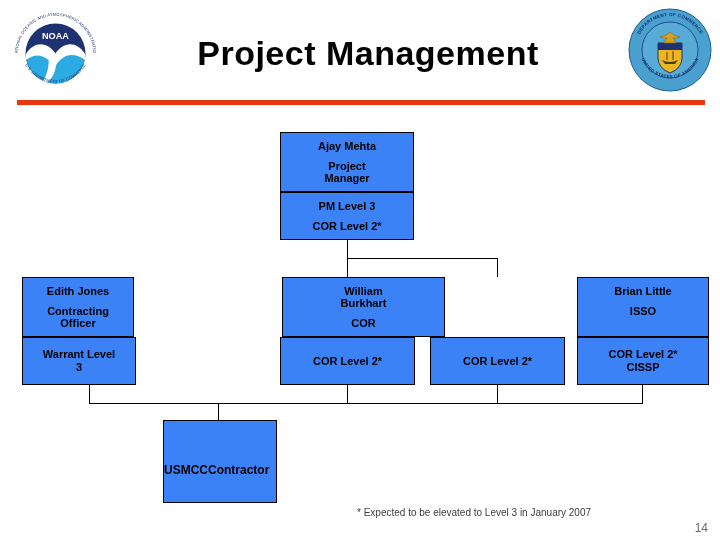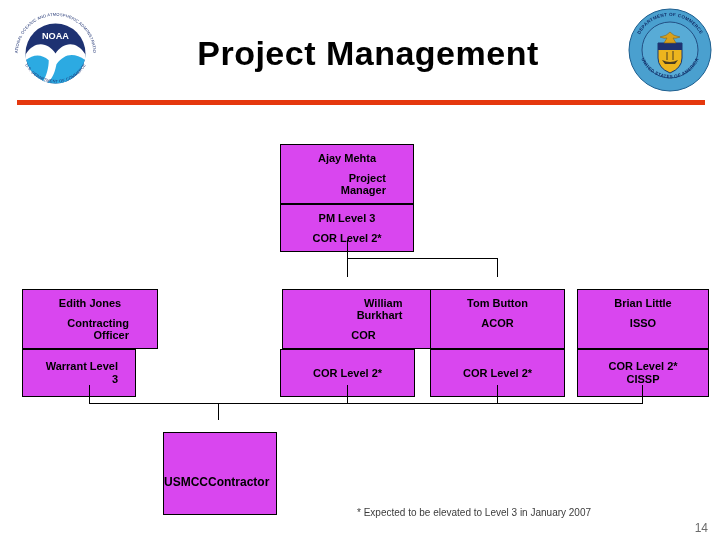--- a/index.html
+++ b/index.html
@@ -11,23 +11,23 @@
     position:absolute; left:0; top:34px; width:720px; padding-left:16px;
     box-sizing:border-box; text-align:center;
     font-size:34px; font-weight:bold; color:#000; letter-spacing:0.5px;
   }
   .rule {
     position:absolute; left:17px; top:100px; width:688px; height:5px;
     background:#e5380e;
   }
   .logo { position:absolute; }
   .box {
-    position:absolute; border:1px solid #000; background:#d946ef;
-    box-sizing:border-box; text-align:right; font-weight:bold;
-    font-size:11px; color:#000;margin-top:12px;
+    position:absolute; border:1px solid #000; background:#3b82f6;
+    box-sizing:border-box; text-align:center; font-weight:bold;
+    font-size:11px; color:#000;
   }
   .sect-top, .sect-mid {
     display:flex; flex-direction:column; align-items:center;
     padding-top:7px; row-gap:8px; line-height:12px;
   }
   .sect-bot {
     display:flex; flex-direction:column; justify-content:center;
     align-items:center; line-height:13px;
   }
   .nowrap { white-space:nowrap; }
@@ -112,40 +112,36 @@
   <div class="box sect-mid" style="left:280px; top:192px; width:134px; height:48px;">
     <div class="nowrap">PM Level 3</div>
     <div class="nowrap">COR Level 2*</div>
   </div>
 
   <div class="line" style="left:347px; top:240px; width:1px; height:18px;"></div>
   <div class="line" style="left:347px; top:258px; width:151px; height:1px;"></div>
   <div class="line" style="left:347px; top:259px; width:1px; height:18px;"></div>
   <div class="line" style="left:497px; top:259px; width:1px; height:18px;"></div>
 
-  <div class="box sect-top" style="left:22px; top:277px; width:136px; height:60px;">
+  <div class="box sect-top" style="left:22px; top:277px; width:112px; height:60px;">
     <div class="nowrap">Edith Jones</div>
     <div class="wrap">Contracting Officer</div>
   </div>
   <div class="box sect-bot" style="left:22px; top:337px; width:114px; height:48px;">
     <div class="wrap">Warrant Level 3</div>
   </div>
 
   <div class="box sect-top" style="left:282px; top:277px; width:163px; height:60px;">
     <div class="wrap">William Burkhart</div>
     <div class="nowrap">COR</div>
   </div>
   <div class="box sect-bot" style="left:280px; top:337px; width:135px; height:48px;">
     <div class="nowrap">COR Level 2*</div>
   </div>
 
-  <div class="box sect-top" style="left:430px; top:277px; width:135px; height:60px;">
-    <div class="nowrap">Tom Button</div>
-    <div class="nowrap">ACOR</div>
-  </div>
   <div class="box sect-bot" style="left:430px; top:337px; width:135px; height:48px;">
     <div class="nowrap">COR Level 2*</div>
   </div>
 
   <div class="box sect-top" style="left:577px; top:277px; width:132px; height:60px;">
     <div class="nowrap">Brian Little</div>
     <div class="nowrap">ISSO</div>
   </div>
   <div class="box sect-bot" style="left:577px; top:337px; width:132px; height:48px;">
     <div class="nowrap">COR Level 2*</div>

